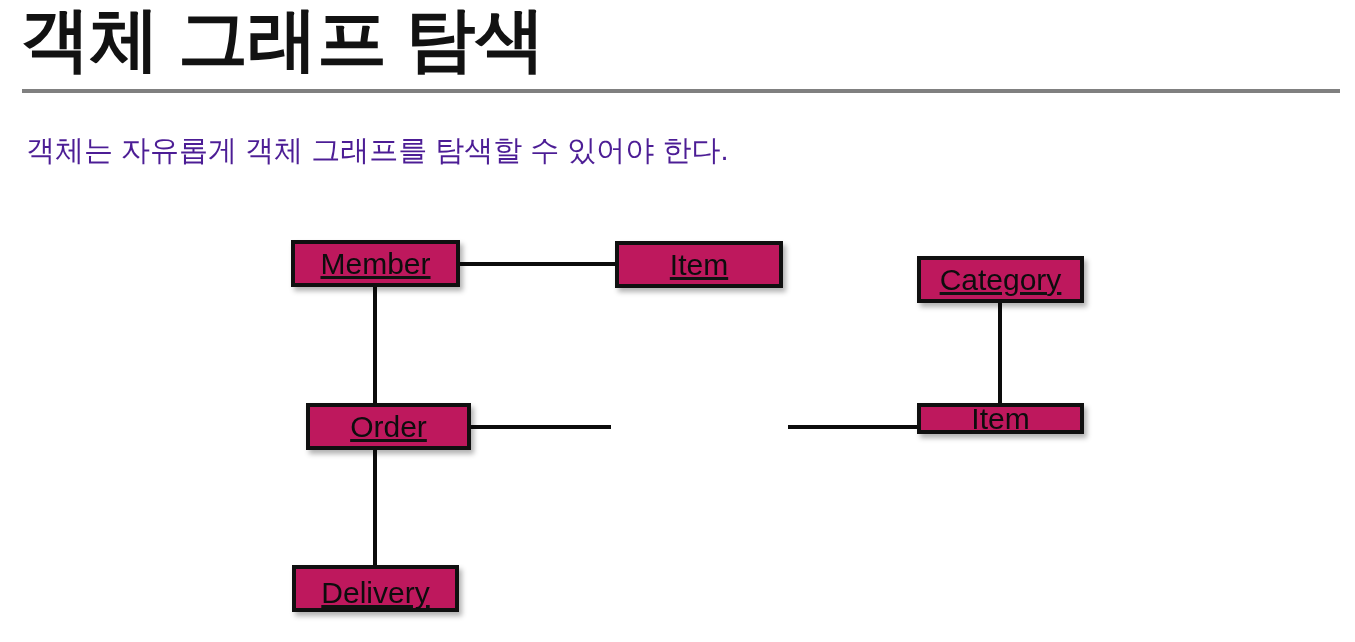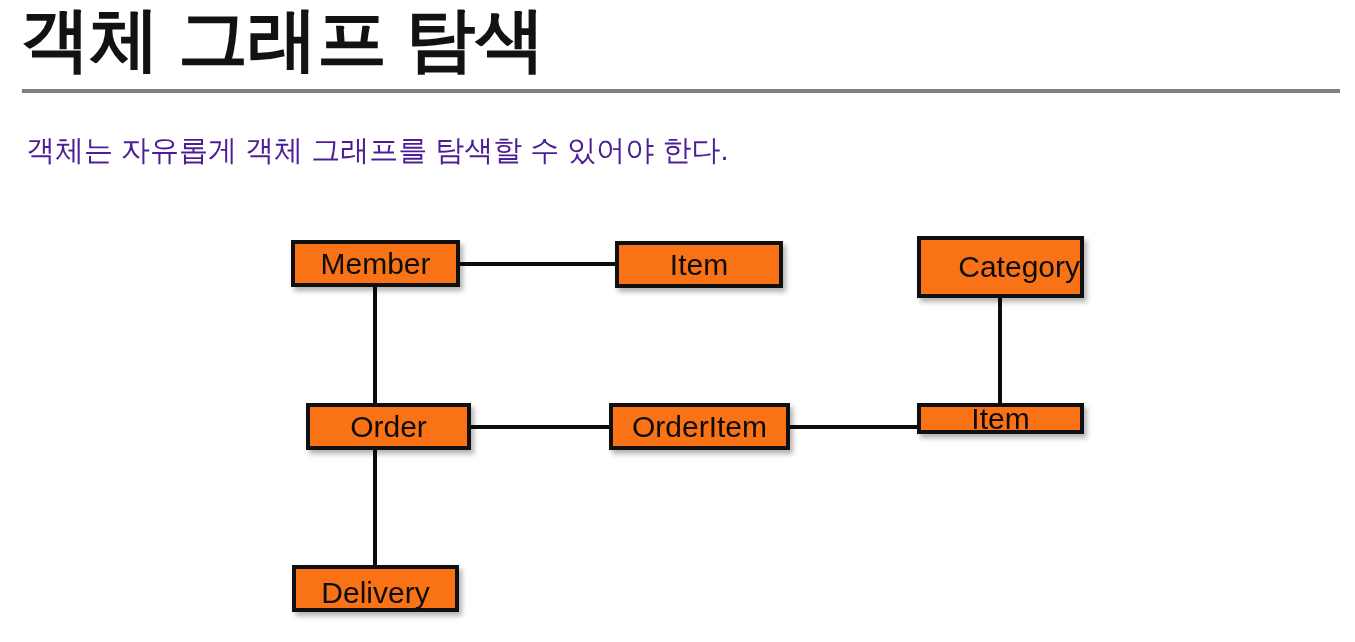--- a/index.html
+++ b/index.html
@@ -61,41 +61,42 @@
     position: absolute;
     background: #0c0c0c;
     z-index: 1;
   }
   .edge.h { height: 4px; }
   .edge.v { width: 4px; }
 
   .node {
     position: absolute;
     box-sizing: border-box;
-    background: #f97316;
+    background: #be185d;
     border: 4px solid #101010;
     box-shadow: 3px 4px 5px rgba(0, 0, 0, 0.30);
     z-index: 2;
     display: flex;
     align-items: center;
     justify-content: center;
+    text-decoration: underline;
   }
   .node-label {
     font-size: 30px;
     line-height: 30px;
     font-weight: 400;
     color: #0d0d0d;
     letter-spacing: 0px;
     white-space: nowrap;
   }
 
   
   .node-member    { left: 291px;  top: 240px; width: 169px; height: 47px; }
   .node-team      { left: 615px;  top: 241px; width: 168px; height: 47px; }
-  .node-category  { left: 917px;  top: 236px; width: 167px; height: 62px; justify-content: flex-end; }
+  .node-category  { left: 917px;  top: 256px; width: 167px; height: 47px; }
   .node-order     { left: 306px;  top: 403px; width: 165px; height: 47px; }
   .node-orderitem { left: 609px;  top: 403px; width: 181px; height: 47px; }
   .node-item      { left: 917px;  top: 403px; width: 167px; height: 31px; }
   .node-delivery  { left: 292px;  top: 565px; width: 167px; height: 47px; align-items: flex-end; }
 
   
   .edge-member-team     { left: 458px; top: 262px; width: 159px; }
   .edge-member-order    { left: 373px; top: 285px; height: 120px; }
   .edge-order-orderitem { left: 443px; top: 425px; width: 168px; }
   .edge-orderitem-item  { left: 788px; top: 425px; width: 131px; }
@@ -129,23 +130,20 @@
   </div>
 
   <div class="node node-category">
     <span class="node-label">Category</span>
   </div>
 
   <div class="node node-order">
     <span class="node-label">Order</span>
   </div>
 
-  <div class="node node-orderitem">
-    <span class="node-label">OrderItem</span>
-  </div>
 
   <div class="node node-item">
     <span class="node-label">Item</span>
   </div>
 
   <div class="node node-delivery">
     <span class="node-label">Delivery</span>
   </div>
 
 </div>

